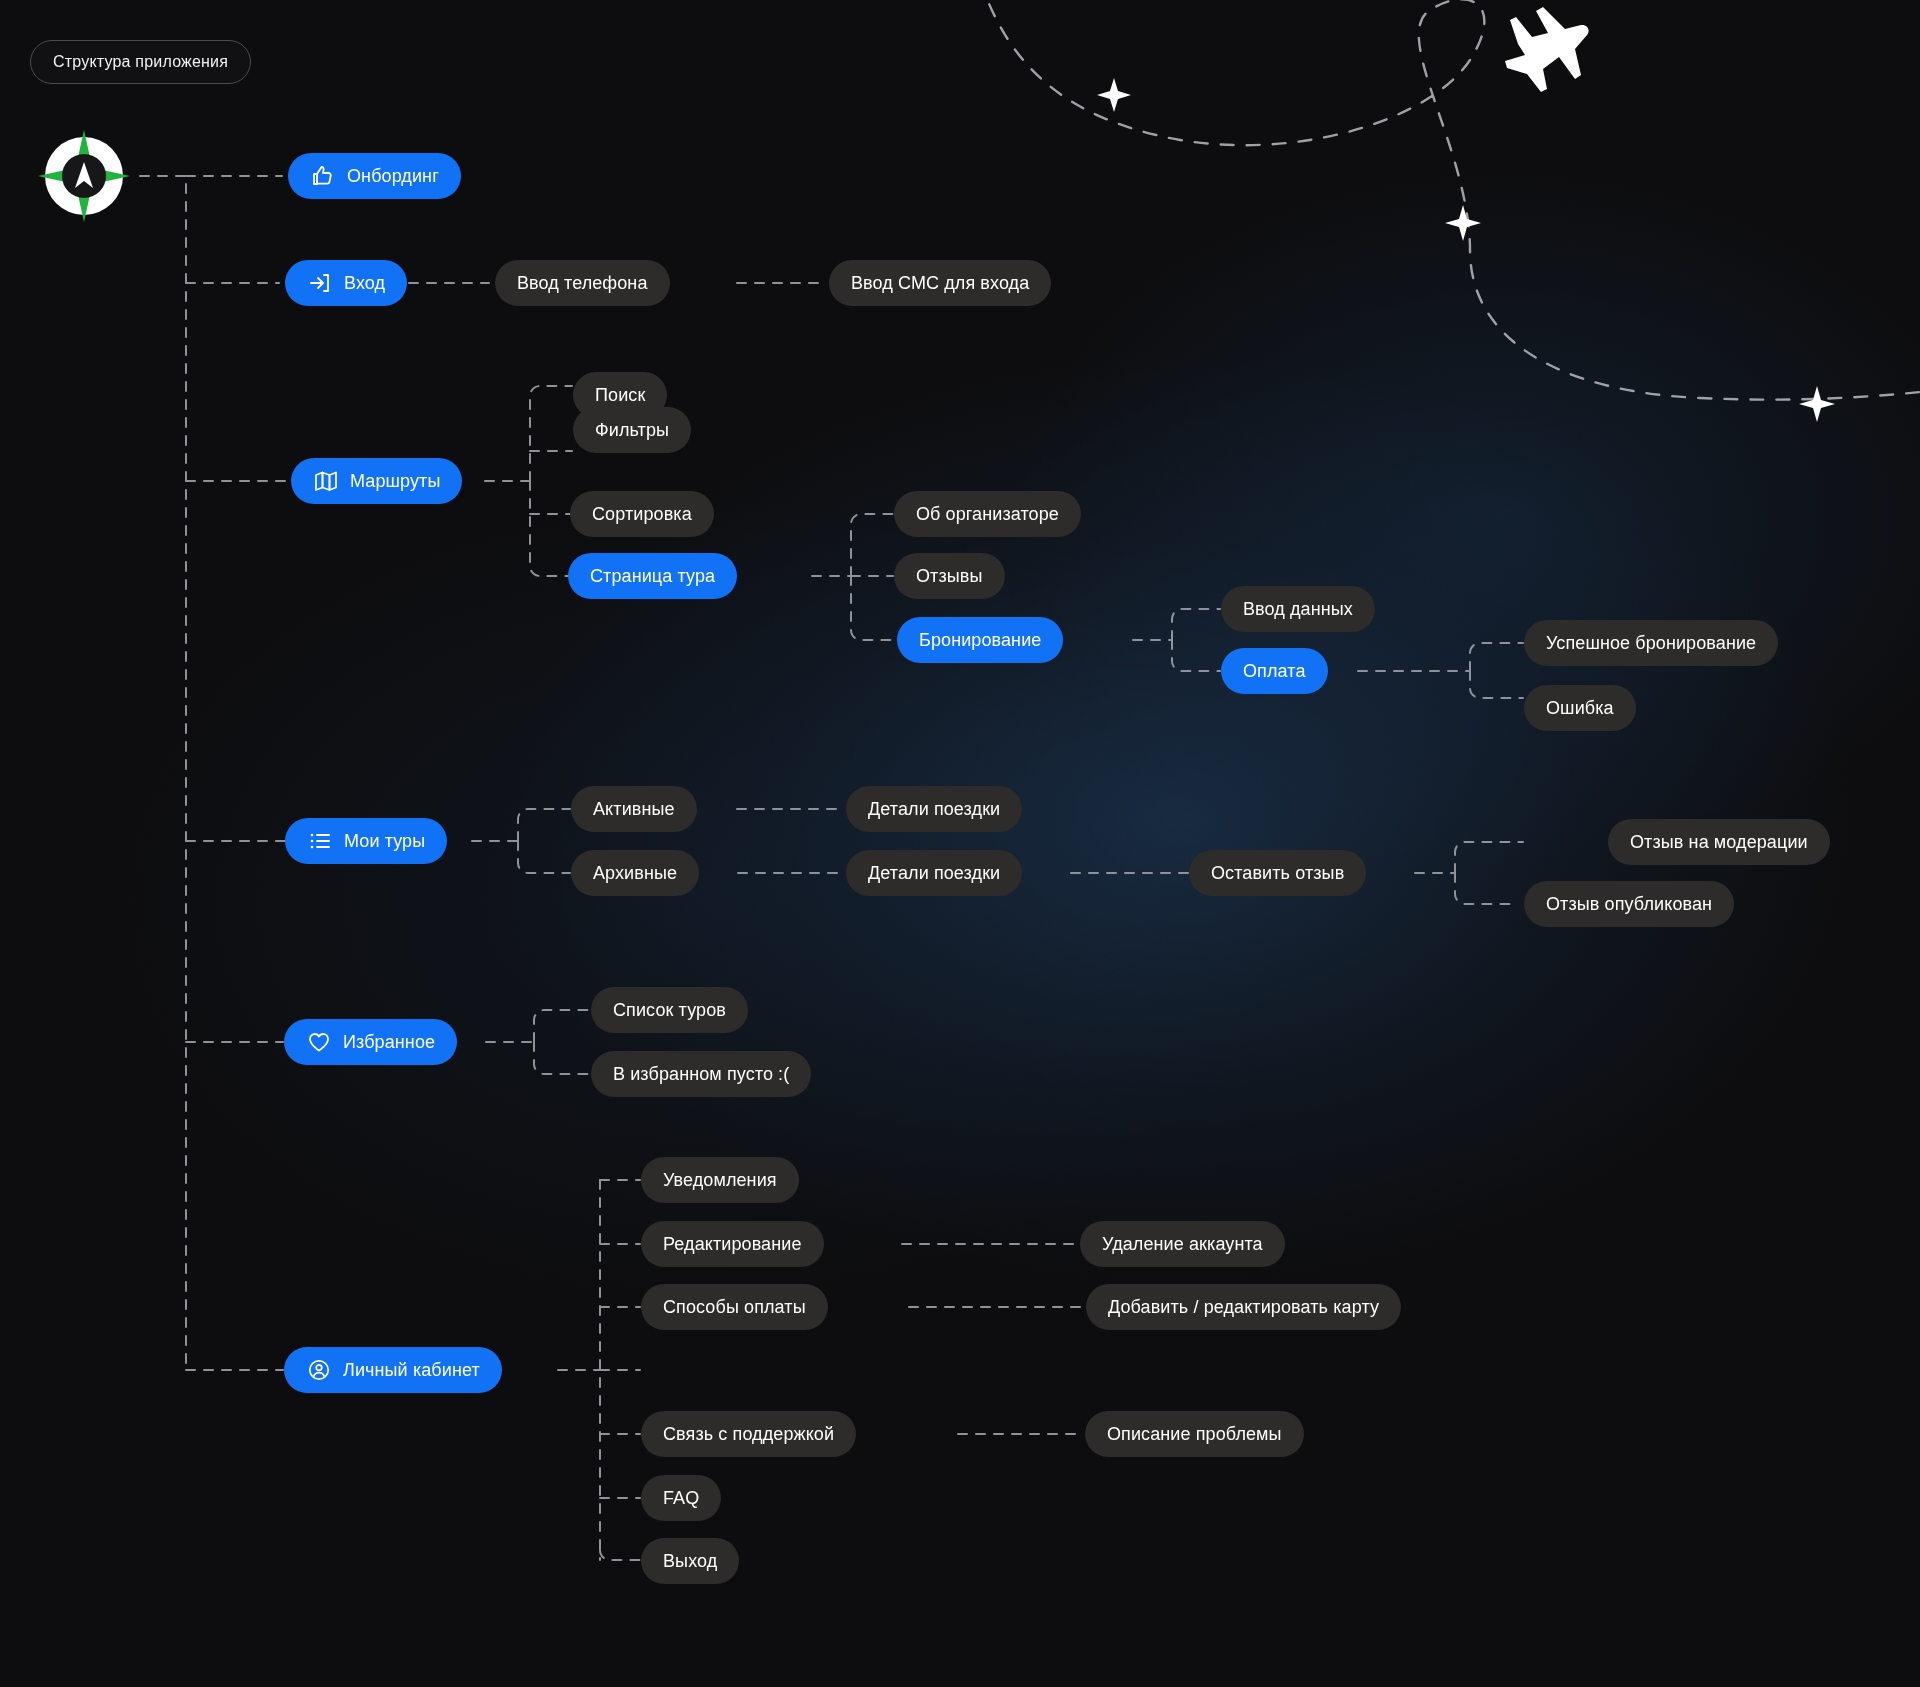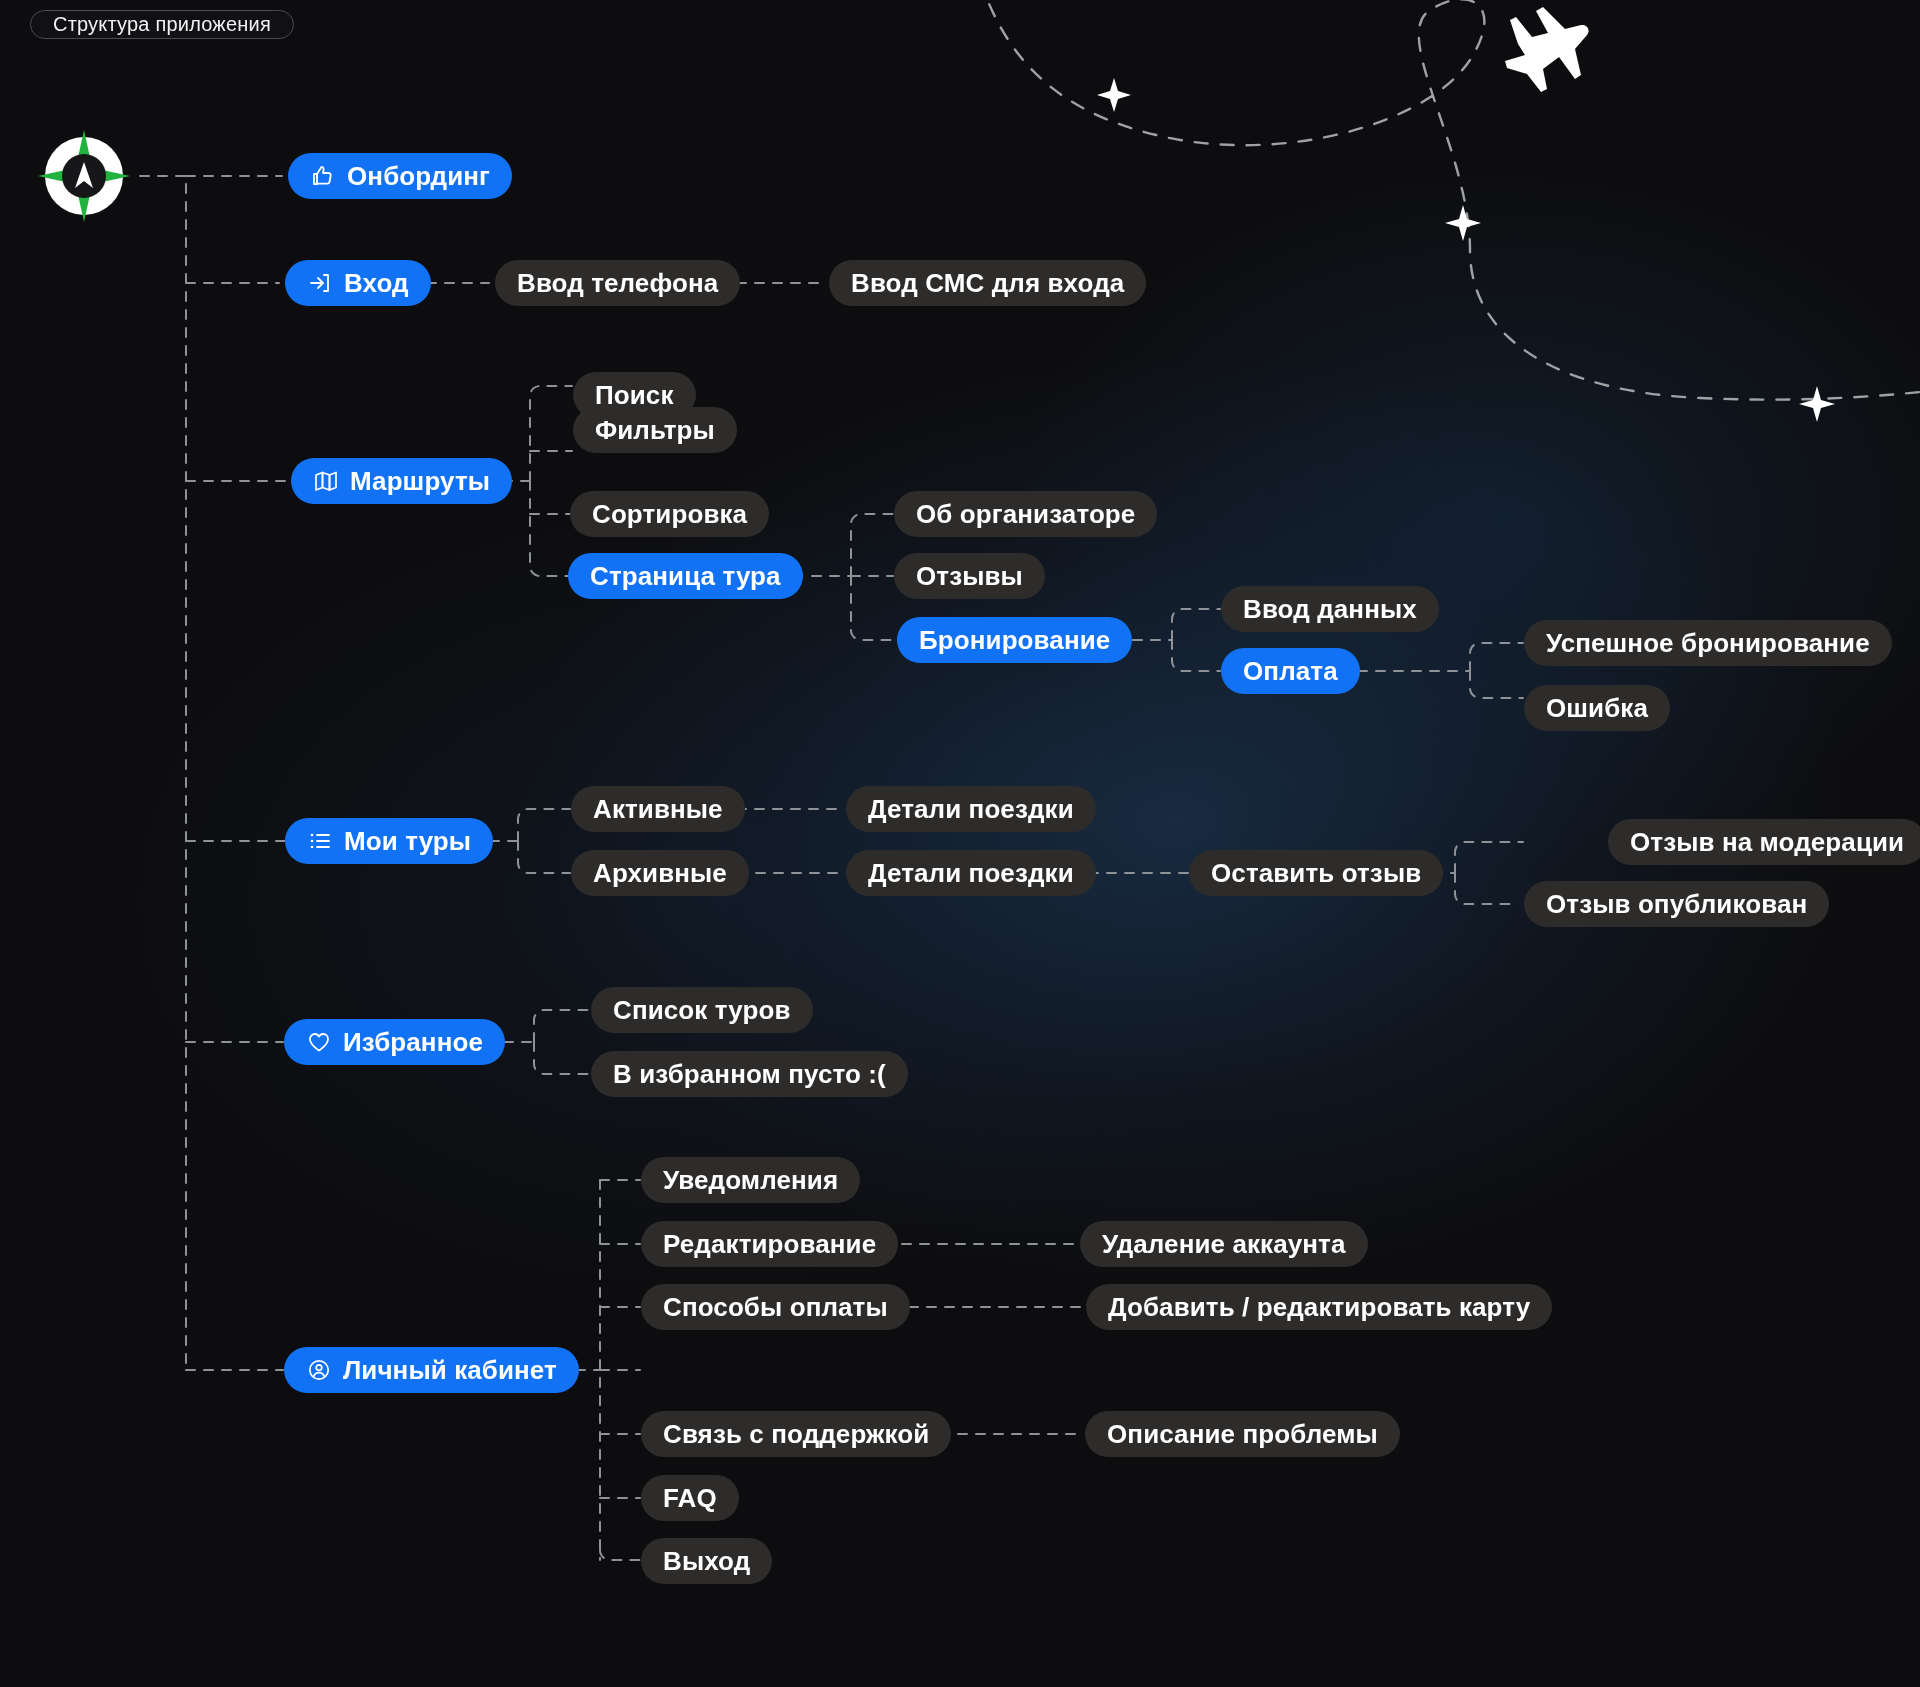--- a/index.html
+++ b/index.html
@@ -16,38 +16,37 @@
       radial-gradient(ellipse 900px 620px at 1180px 820px, rgba(32,66,104,0.55) 0%, rgba(22,42,68,0.30) 45%, rgba(13,13,15,0) 75%),
       radial-gradient(ellipse 700px 500px at 1500px 520px, rgba(25,55,88,0.40) 0%, rgba(13,13,15,0) 70%),
       radial-gradient(ellipse 820px 560px at 700px 900px, rgba(22,44,70,0.28) 0%, rgba(13,13,15,0) 72%),
       #0d0d0f;
     overflow: hidden;
   }
   #edges { position: absolute; inset: 0; width: 1920px; height: 1687px; pointer-events: none; }
   #decor { position: absolute; inset: 0; width: 1920px; height: 1687px; pointer-events: none; }
 
   .badge {
-    position: absolute; left: 30px; top: 10px;
+    position: absolute; left: 30px; top: 40px;
     border: 1px solid #4b4b4f; border-radius: 24px;
-    padding: 2px 22px; color: #f2f2f4;
-    font-size: 20px; letter-spacing: .2px;
+    padding: 12px 22px; color: #f2f2f4;
+    font-size: 16px; letter-spacing: .2px;
     background: rgba(20,20,22,0.6);
   }
 
   .node {
     position: absolute;
     display: flex; align-items: center; gap: 11px;
     border-radius: 28px;
     padding: 0 22px;
     height: 46px;
-    font-size: 26px;
+    font-size: 18px;
     color: #fff;
     white-space: nowrap;
     letter-spacing: .1px;
-    font-weight: bold;
   }
   .node.dark { background: #2e2c2a; }
   .node.blue { background: #1272f5; }
   .node .ico { display: inline-flex; align-items: center; justify-content: center; width: 26px; height: 26px; }
   .node .ico svg { display:block; }
 
   .logo { position: absolute; width: 96px; height: 96px; }
 </style>
 </head>
 <body>

